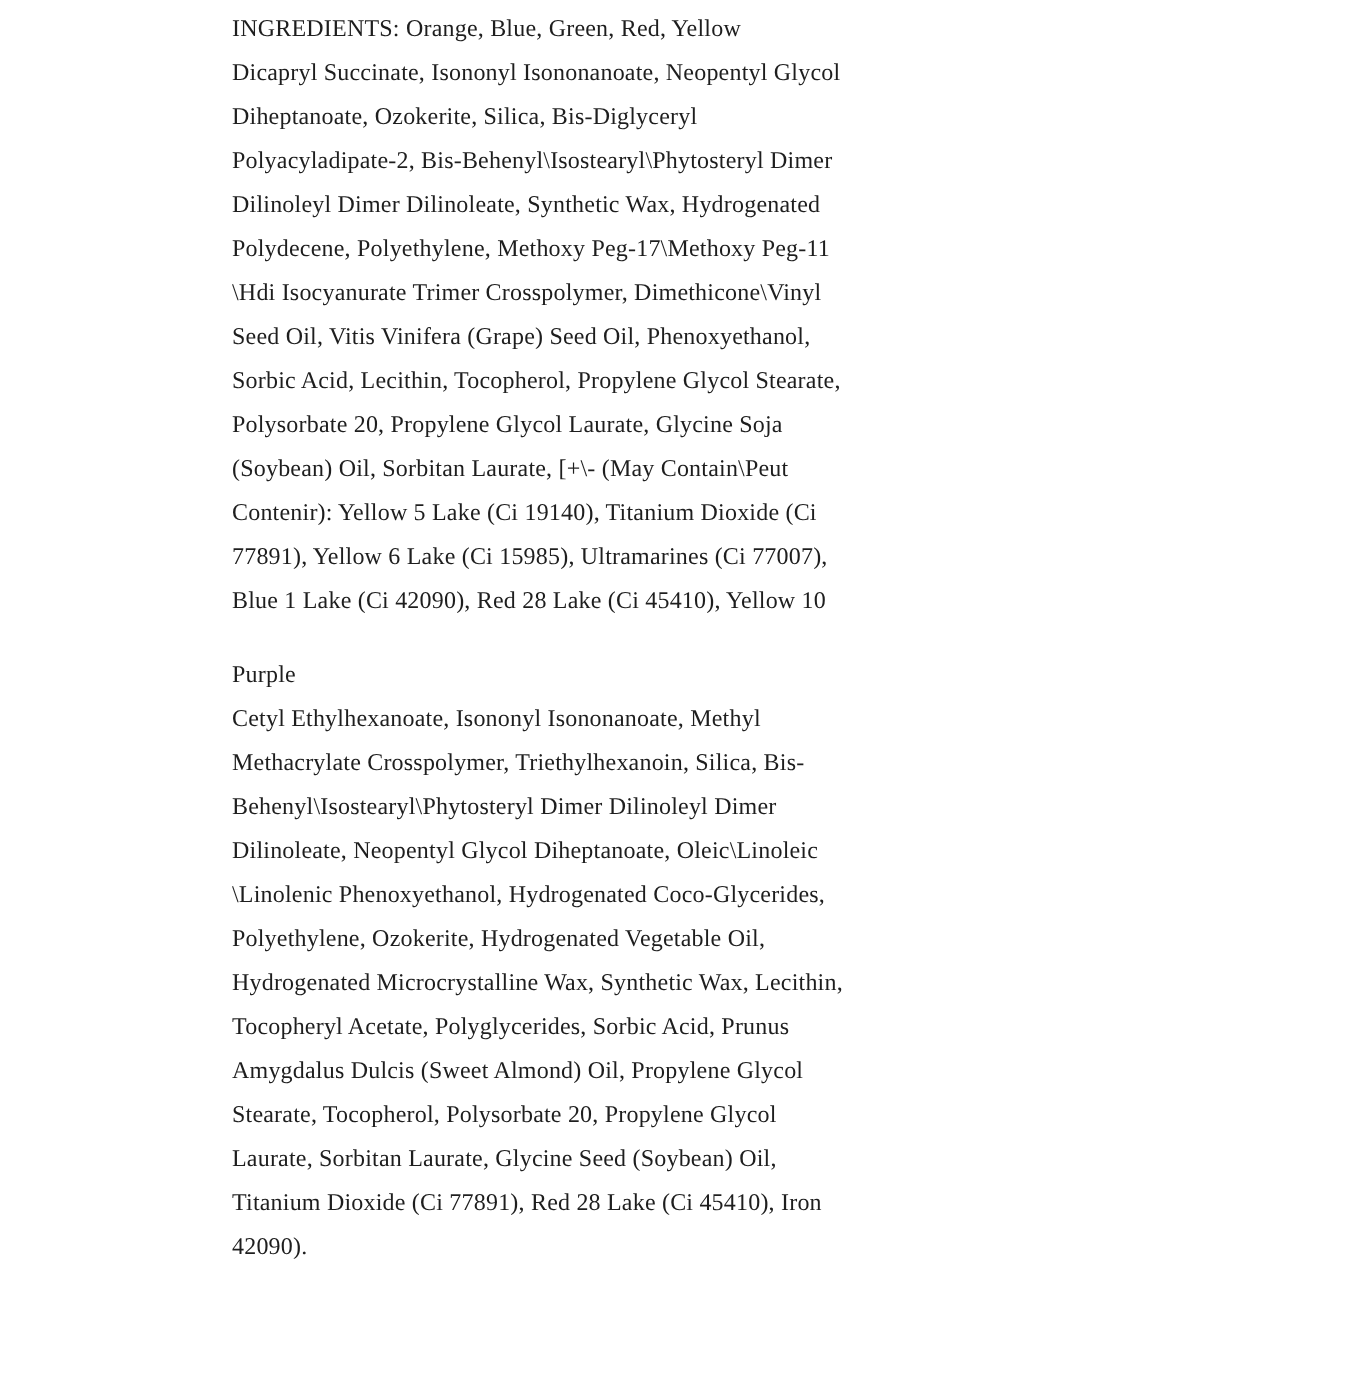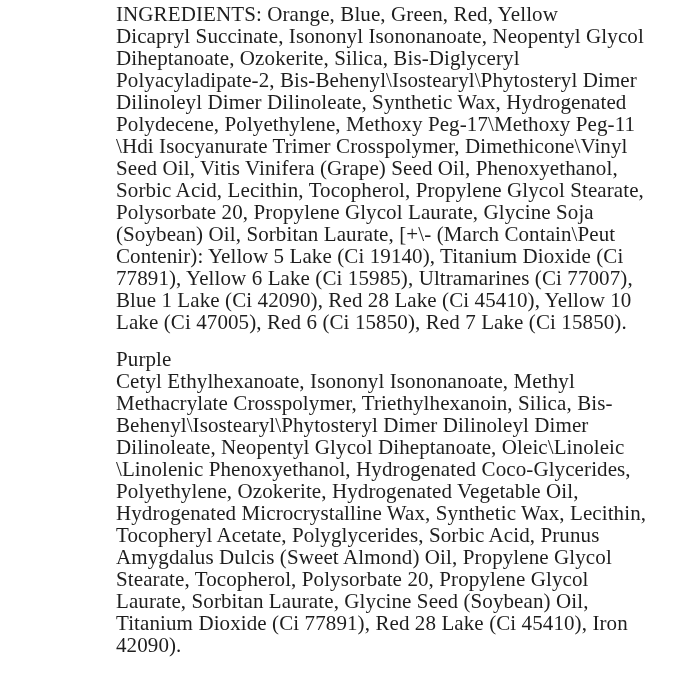--- a/index.html
+++ b/index.html
@@ -8,21 +8,21 @@
     background: #ffffff;
   }
   .page {
     position: relative;
     width: 679px;
     height: 689px;
     box-sizing: border-box;
     padding: 3px 0 0 116px;
     overflow: hidden;
     font-family: "Liberation Serif", "DejaVu Serif", serif;
-    font-size: 21px;
+    font-size: 12px;
     line-height: 22px;
     color: #1e1e1e;
     letter-spacing: 0.1px;
   }
   .para {
     margin: 0;
   }
   .para-gap {
     margin-top: 15px;
   }
@@ -39,25 +39,24 @@
       <div class="line">INGREDIENTS: Orange, Blue, Green, Red, Yellow</div>
       <div class="line">Dicapryl Succinate, Isononyl Isononanoate, Neopentyl Glycol</div>
       <div class="line">Diheptanoate, Ozokerite, Silica, Bis-Diglyceryl</div>
       <div class="line">Polyacyladipate-2, Bis-Behenyl\Isostearyl\Phytosteryl Dimer</div>
       <div class="line">Dilinoleyl Dimer Dilinoleate, Synthetic Wax, Hydrogenated</div>
       <div class="line">Polydecene, Polyethylene, Methoxy Peg-17\Methoxy Peg-11</div>
       <div class="line">\Hdi Isocyanurate Trimer Crosspolymer, Dimethicone\Vinyl</div>
       <div class="line">Seed Oil, Vitis Vinifera (Grape) Seed Oil, Phenoxyethanol,</div>
       <div class="line">Sorbic Acid, Lecithin, Tocopherol, Propylene Glycol Stearate,</div>
       <div class="line">Polysorbate 20, Propylene Glycol Laurate, Glycine Soja</div>
-      <div class="line">(Soybean) Oil, Sorbitan Laurate, [+\- (March Contain\Peut</div>
+      <div class="line">(Soybean) Oil, Sorbitan Laurate, [+\- (May Contain\Peut</div>
       <div class="line">Contenir): Yellow 5 Lake (Ci 19140), Titanium Dioxide (Ci</div>
       <div class="line">77891), Yellow 6 Lake (Ci 15985), Ultramarines (Ci 77007),</div>
       <div class="line">Blue 1 Lake (Ci 42090), Red 28 Lake (Ci 45410), Yellow 10</div>
-      <div class="line">Lake (Ci 47005), Red 6 (Ci 15850), Red 7 Lake (Ci 15850).</div>
     </div>
   <div class="para para-gap">
       <div class="line">Purple</div>
       <div class="line">Cetyl Ethylhexanoate, Isononyl Isononanoate, Methyl</div>
       <div class="line">Methacrylate Crosspolymer, Triethylhexanoin, Silica, Bis-</div>
       <div class="line">Behenyl\Isostearyl\Phytosteryl Dimer Dilinoleyl Dimer</div>
       <div class="line">Dilinoleate, Neopentyl Glycol Diheptanoate, Oleic\Linoleic</div>
       <div class="line">\Linolenic Phenoxyethanol, Hydrogenated Coco-Glycerides,</div>
       <div class="line">Polyethylene, Ozokerite, Hydrogenated Vegetable Oil,</div>
       <div class="line">Hydrogenated Microcrystalline Wax, Synthetic Wax, Lecithin,</div>

